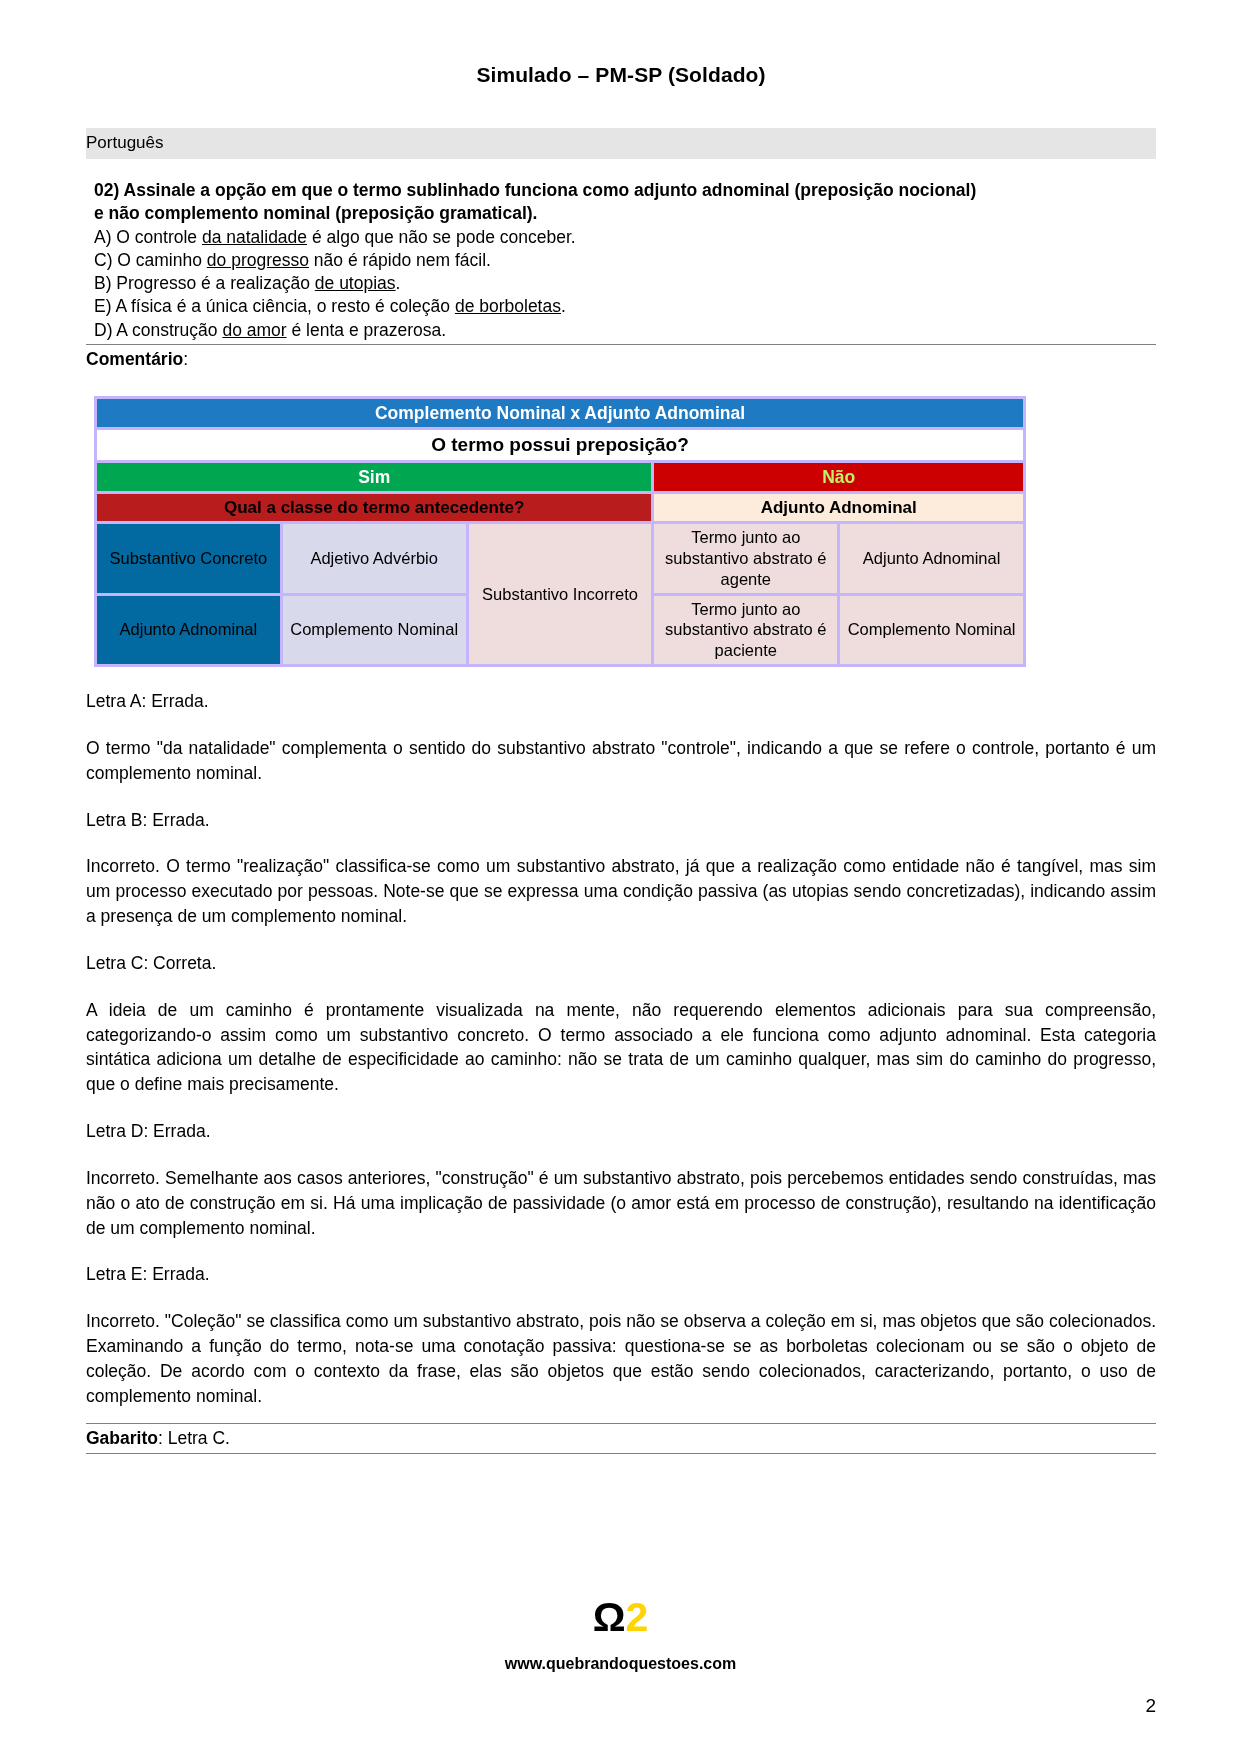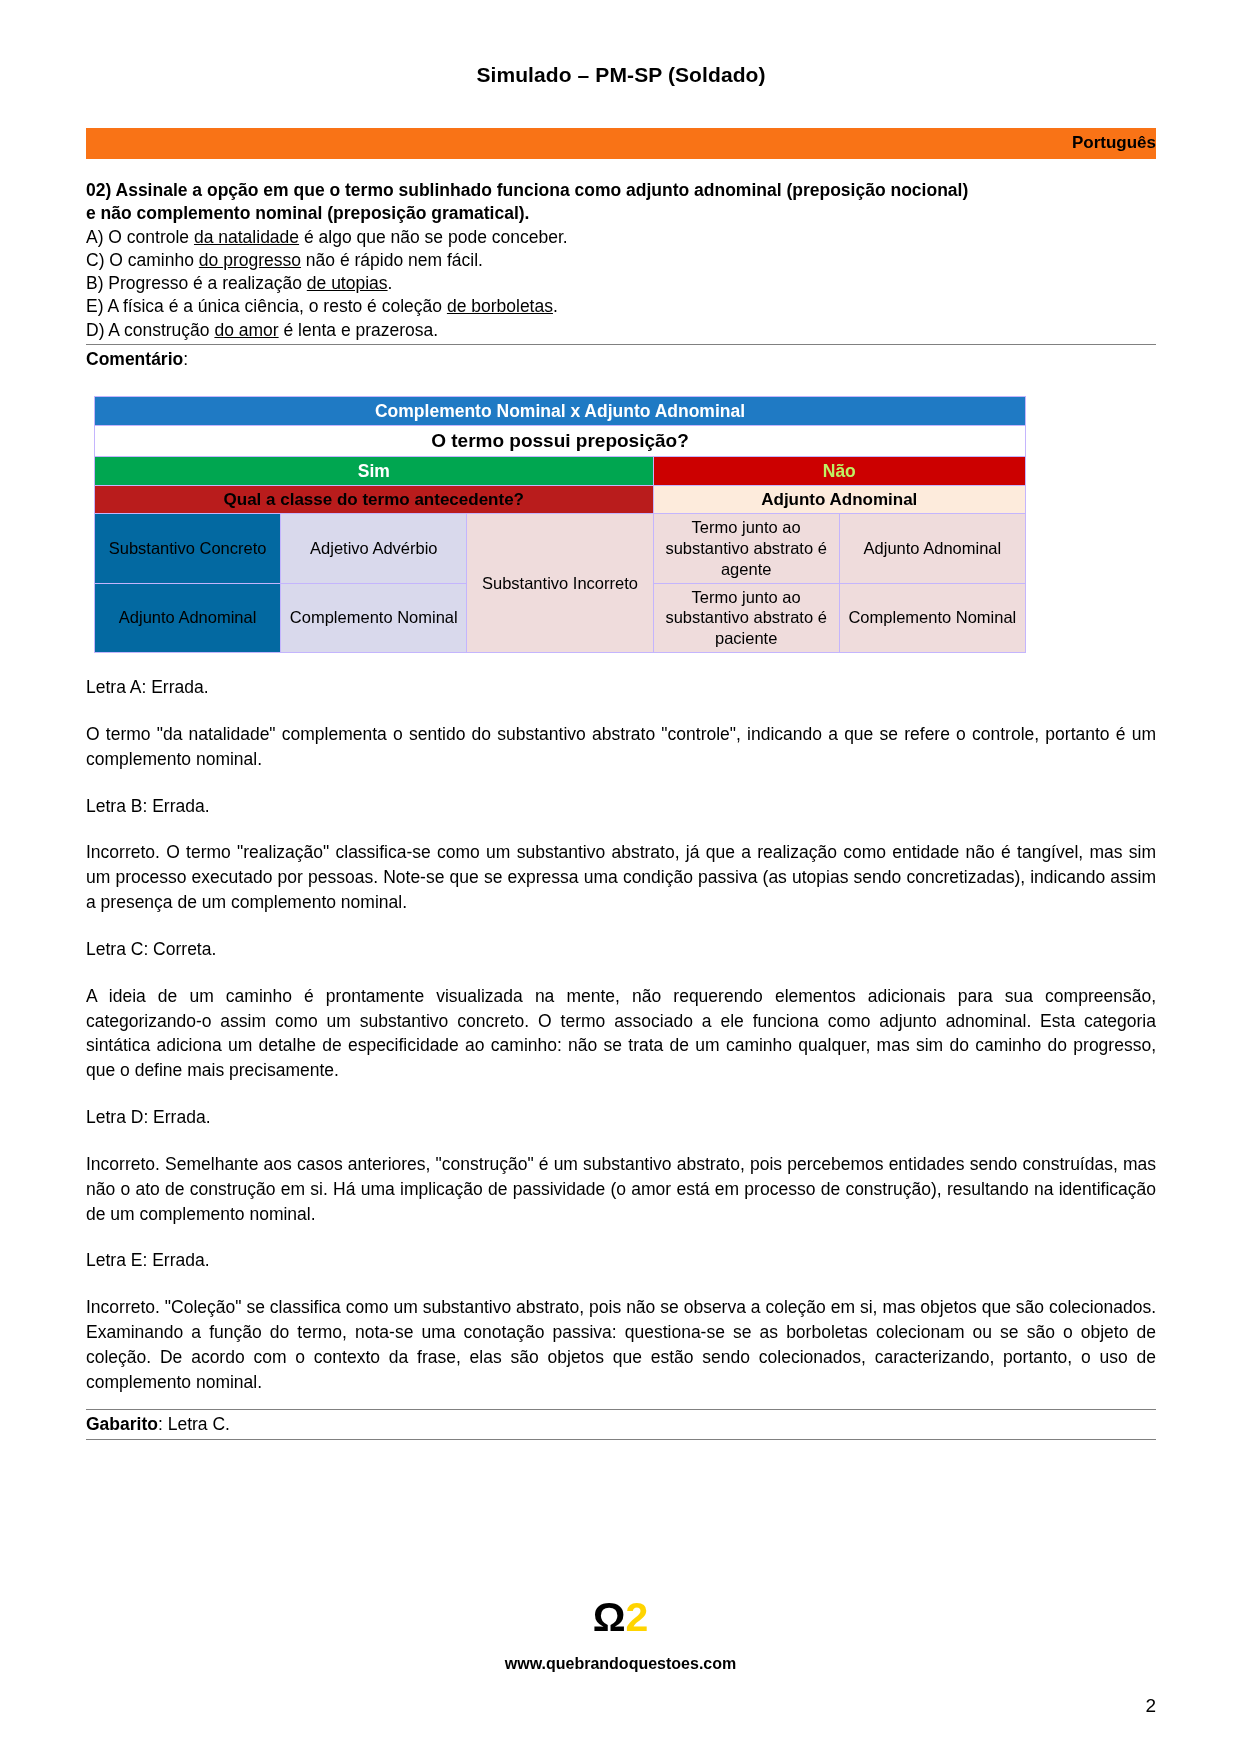--- a/index.html
+++ b/index.html
@@ -31,33 +31,34 @@
     text-align: center;
     font-size: 21px;
     font-weight: bold;
     margin-top: 63px;
     letter-spacing: 0.1px;
   }
 
   
   .subject-banner {
     margin-top: 41px;
-    background: #f97316;
-    text-align: right;
+    background: #e5e5e5;
+    text-align: left;
     font-size: 17px;
-    font-weight: bold;
+    font-weight: normal;
     padding: 5px 0 6px 0;
     color: #000;
   }
 
   
   .question-block {
     margin-top: 20px;
     font-size: 17.5px;
     line-height: 1.33;
+    margin-left: 8px;
   }
   .question-stem {
     font-weight: bold;
   }
   .alt-line {
     font-weight: normal;
   }
   .alt-line u {
     text-decoration: underline;
   }
@@ -83,21 +84,21 @@
     padding-left: 8px;
     padding-right: 34px;
   }
   table.cmp {
     border-collapse: collapse;
     width: 932px;
     table-layout: fixed;
     font-size: 16.5px;
   }
   table.cmp td {
-    border: 1px solid #c4b5fd;
+    border: 3px solid #c4b5fd;
     text-align: center;
     vertical-align: middle;
     padding: 3px 4px;
     line-height: 1.26;
   }
   td.head-blue {
     background: #1F7AC4;
     color: #ffffff;
     font-weight: bold;
     font-size: 17.5px;

